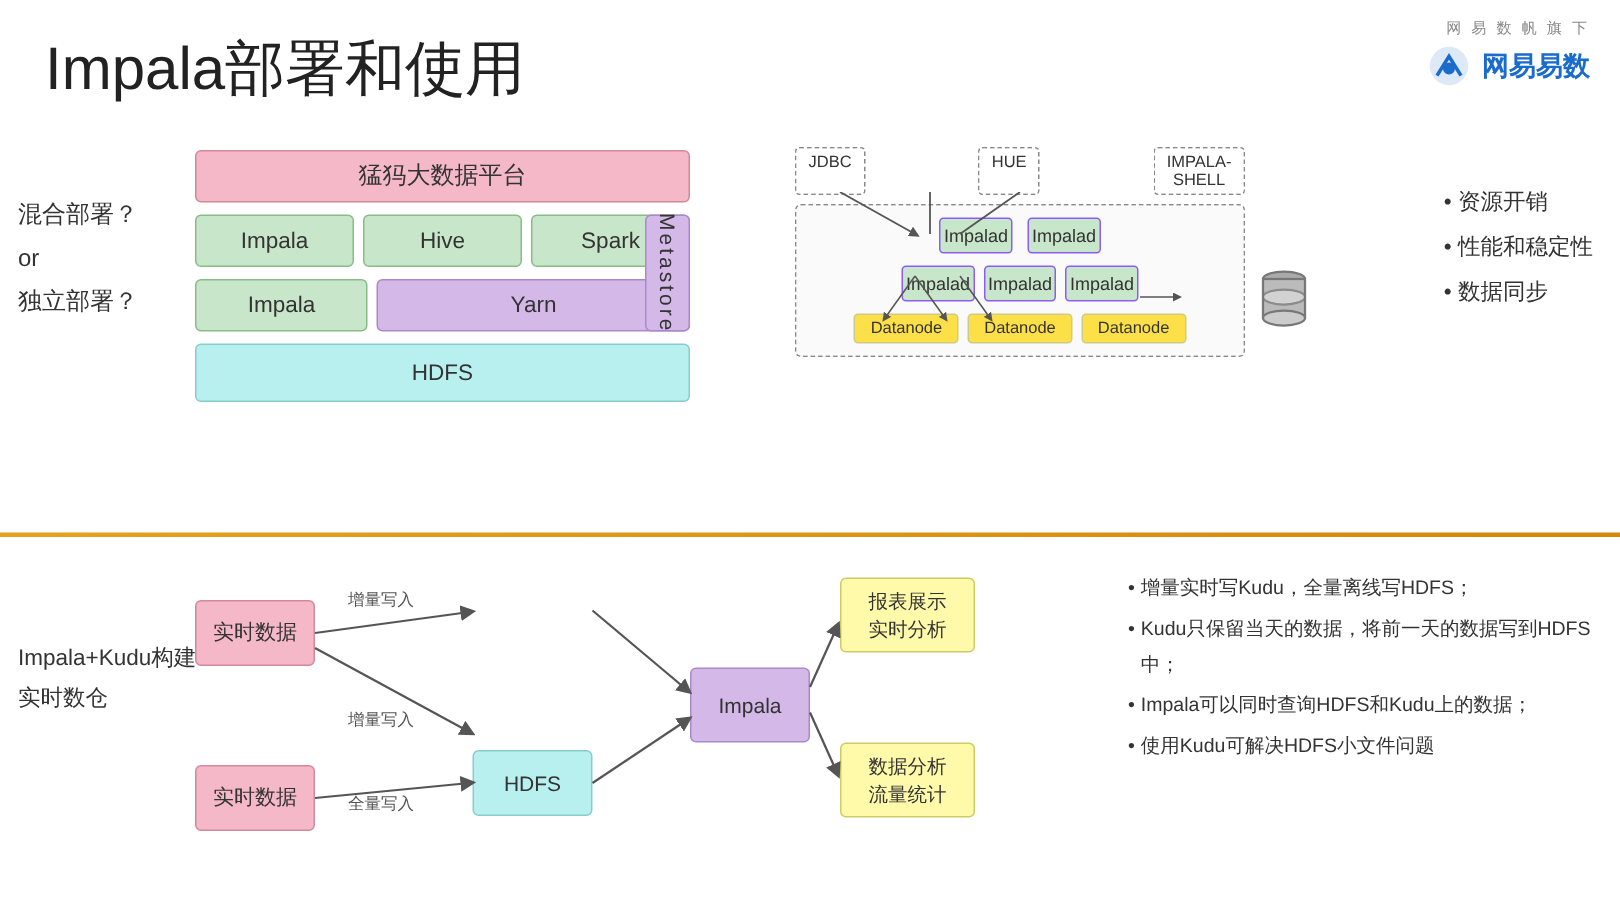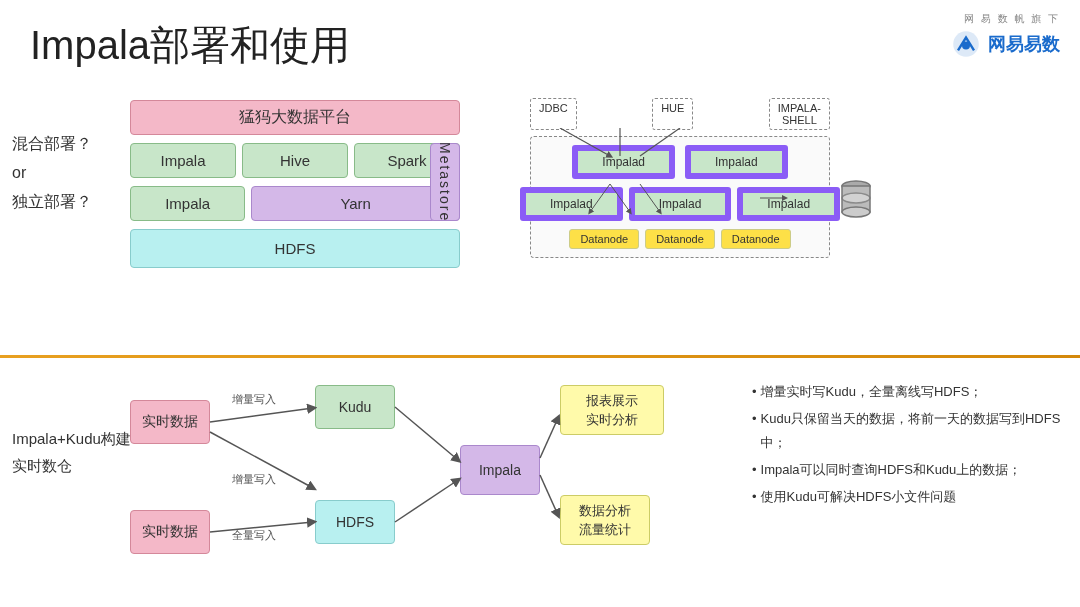--- a/index.html
+++ b/index.html
@@ -156,23 +156,23 @@
       border: 1px dashed #888;
       border-radius: 3px;
       padding: 3px 8px;
       font-size: 11px;
       color: #333;
       text-align: center;
     }
 
     .arch-impalad-box {
       background: #c8e6c9;
-      border: 6px solid #8b5cf6;
+      border: 1px solid #8b5cf6;
       border-radius: 3px;
-      padding: 4px 24px;
+      padding: 4px 2px;
       font-size: 12px;
       color: #333;
       text-align: center;
     }
 
     .arch-datanode-box {
       background: #fde047;
       border: 1px solid #cccc88;
       border-radius: 3px;
       padding: 3px 10px;
@@ -344,38 +344,42 @@
 
       <line x1="230" y1="70" x2="255" y2="70" stroke="#555" stroke-width="1" marker-end="url(#arr)"></line>
       <defs>
         <marker id="arr" markerWidth="6" markerHeight="6" refX="3" refY="3" orient="auto">
           <path d="M0,0 L6,3 L0,6 Z" fill="#555"></path>
         </marker>
       </defs>
     </svg>
   </div>
 
+  <div class="bullet-list-top">
+    <div class="bullet-item">资源开销</div>
+    <div class="bullet-item">性能和稳定性</div>
+    <div class="bullet-item">数据同步</div>
+  </div>
 
 </div>
 
 <div style="position:absolute; top:365px; left:0; right:0; height:242px;">
 
   <div class="bottom-left-label">
     <div>Impala+Kudu构建</div>
     <div>实时数仓</div>
   </div>
 
   <div style="position:absolute; left:130px; top:15px; width:480px; height:210px;">
 
     <div class="flow-node flow-pink" style="left:0px; top:20px; width:80px; height:44px;">实时数据</div>
     <div class="flow-node flow-pink" style="left:0px; top:130px; width:80px; height:44px;">实时数据</div>
-    <div class="flow-node flow-green" style="left:185px; top:5px; width:80px; height:44px;">Kudu</div>
     <div class="flow-node flow-cyan" style="left:185px; top:120px; width:80px; height:44px;">HDFS</div>
     <div class="flow-node flow-purple" style="left:330px; top:65px; width:80px; height:50px;">Impala</div>
-    <div class="flow-node flow-yellow" style="left:430px; top:5px; width:104px; height:50px; font-size:13px; line-height:1.5;">报表展示<br>实时分析</div>
+    <div class="flow-node flow-yellow" style="left:430px; top:5px; width:90px; height:50px; font-size:13px; line-height:1.5;">报表展示<br>实时分析</div>
     <div class="flow-node flow-yellow" style="left:430px; top:115px; width:90px; height:50px; font-size:13px; text-align:left; line-height:1.5;">数据分析<br>流量统计</div>
 
     <div class="arrow-label" style="left:102px; top:12px;">增量写入</div>
     <div class="arrow-label" style="left:102px; top:92px;">增量写入</div>
     <div class="arrow-label" style="left:102px; top:148px;">全量写入</div>
 
     <svg style="position:absolute;top:0;left:0;width:480px;height:210px;pointer-events:none;">
       <defs>
         <marker id="arr2" markerWidth="7" markerHeight="7" refX="4" refY="3.5" orient="auto">
           <path d="M0,0 L7,3.5 L0,7 Z" fill="#555"></path>

